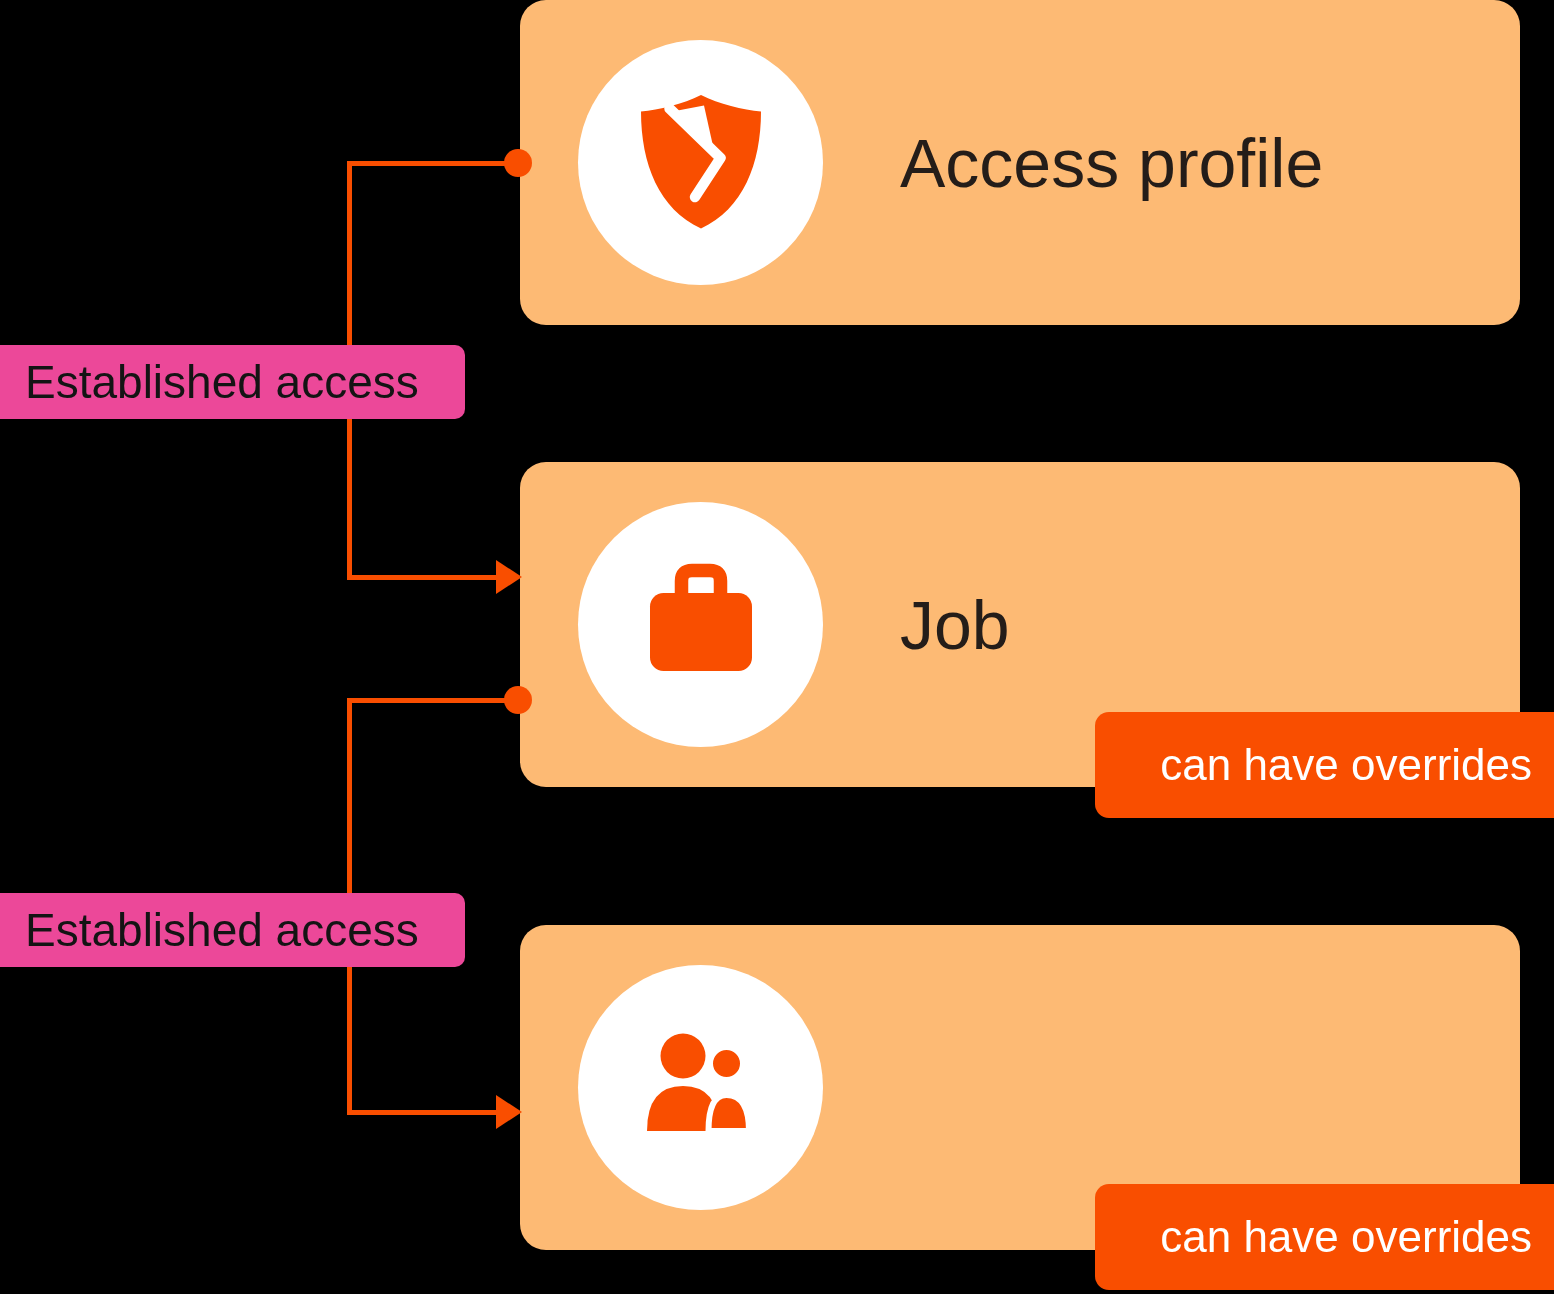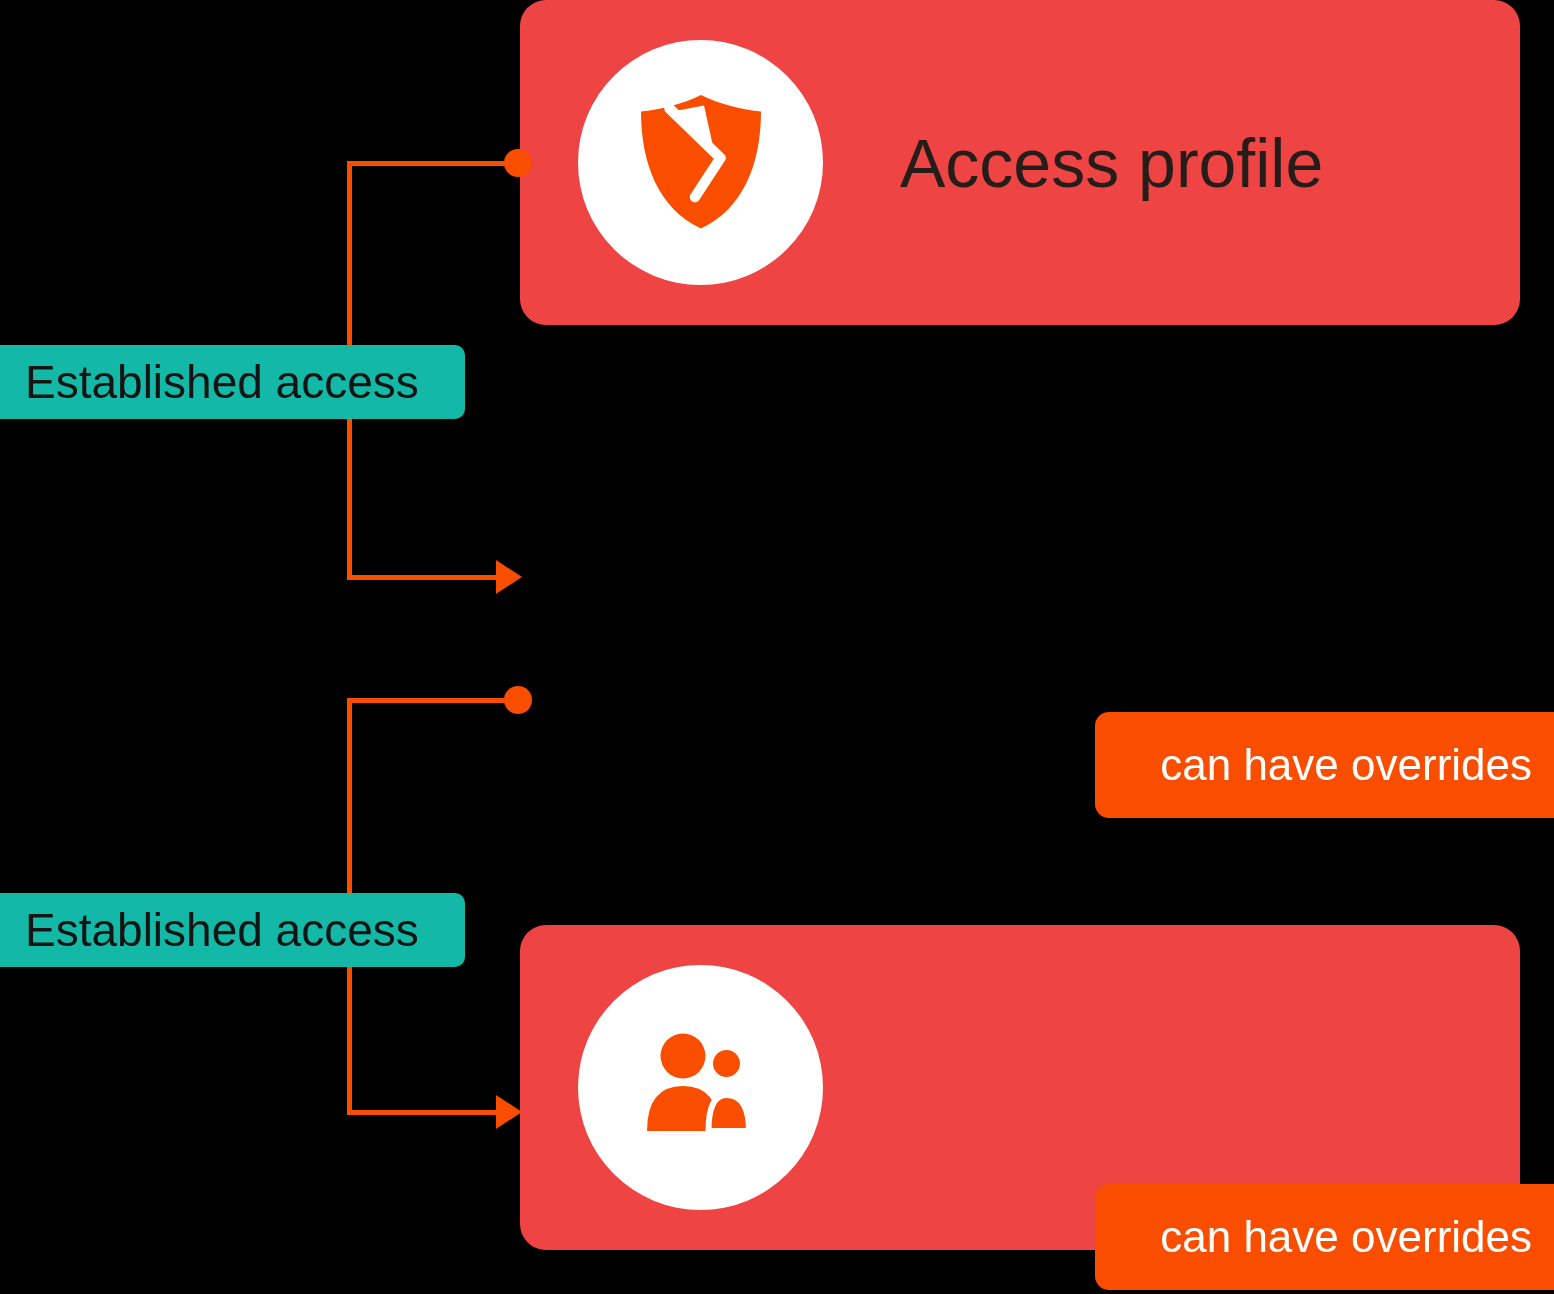--- a/index.html
+++ b/index.html
@@ -15,21 +15,21 @@
     overflow: hidden;
     font-family: "Liberation Sans", sans-serif;
   }
 
   
   .card {
     position: absolute;
     left: 520px;
     width: 1000px;
     height: 325px;
-    background: #ef4444;
+    background: #fdba74;
     border-radius: 26px;
   }
   .icon-circle {
     position: absolute;
     left: 58px;
     top: 40px;
     width: 245px;
     height: 245px;
     background: #ffffff;
     border-radius: 50%;
@@ -67,21 +67,21 @@
     margin-right: 22px;
     white-space: nowrap;
   }
 
   
   .conn-label {
     position: absolute;
     left: 0;
     width: 465px;
     height: 74px;
-    background: #14b8a6;
+    background: #ec4899;
     border-radius: 0 10px 10px 0;
     display: flex;
     align-items: center;
     z-index: 6;
   }
   .conn-label span {
     font-size: 46px;
     color: #141414;
     margin-left: 25px;
     white-space: nowrap;
@@ -122,20 +122,31 @@
         <svg width="150" height="150" viewBox="0 0 100 100" aria-hidden="true">
           <path d="M50 6 C62 12 78 16 90 17 C90 52 78 82 50 95 C22 82 10 52 10 17 C22 16 38 12 50 6 Z" fill="#F94E00"></path>
           <path d="M29 15 L63 48 L46 74" fill="none" stroke="#ffffff" stroke-width="7" stroke-linejoin="round" stroke-linecap="round"></path>
           <path d="M31 17 L52 13 L58 40 Z" fill="#ffffff"></path>
         </svg>
       </span>
     </div>
     <div class="card-label">Access profile</div>
   </div>
 
+  <div class="card" style="top:462px">
+    <div class="icon-circle">
+      <span>
+        <svg width="150" height="150" viewBox="0 0 100 100" aria-hidden="true">
+          <path d="M37 32 L37 22 Q37 15 44 15 L56 15 Q63 15 63 22 L63 32" fill="none" stroke="#F94E00" stroke-width="9"></path>
+          <rect x="16" y="30" width="68" height="52" rx="9" fill="#F94E00"></rect>
+        </svg>
+      </span>
+    </div>
+    <div class="card-label">Job</div>
+  </div>
 
   <div class="card" style="top:925px">
     <div class="icon-circle">
       <span>
         <svg width="150" height="150" viewBox="0 0 100 100" aria-hidden="true">
           <circle cx="38" cy="30" r="15" fill="#F94E00"></circle>
           <path d="M14 80 Q14 50 38 50 Q62 50 62 80 Z" fill="#F94E00"></path>
           <circle cx="67" cy="35" r="11" fill="#F94E00" stroke="#ffffff" stroke-width="4"></circle>
           <path d="M55 80 Q55 56 67 56 Q82 56 82 80 Z" fill="#F94E00" stroke="#ffffff" stroke-width="4"></path>
         </svg>

